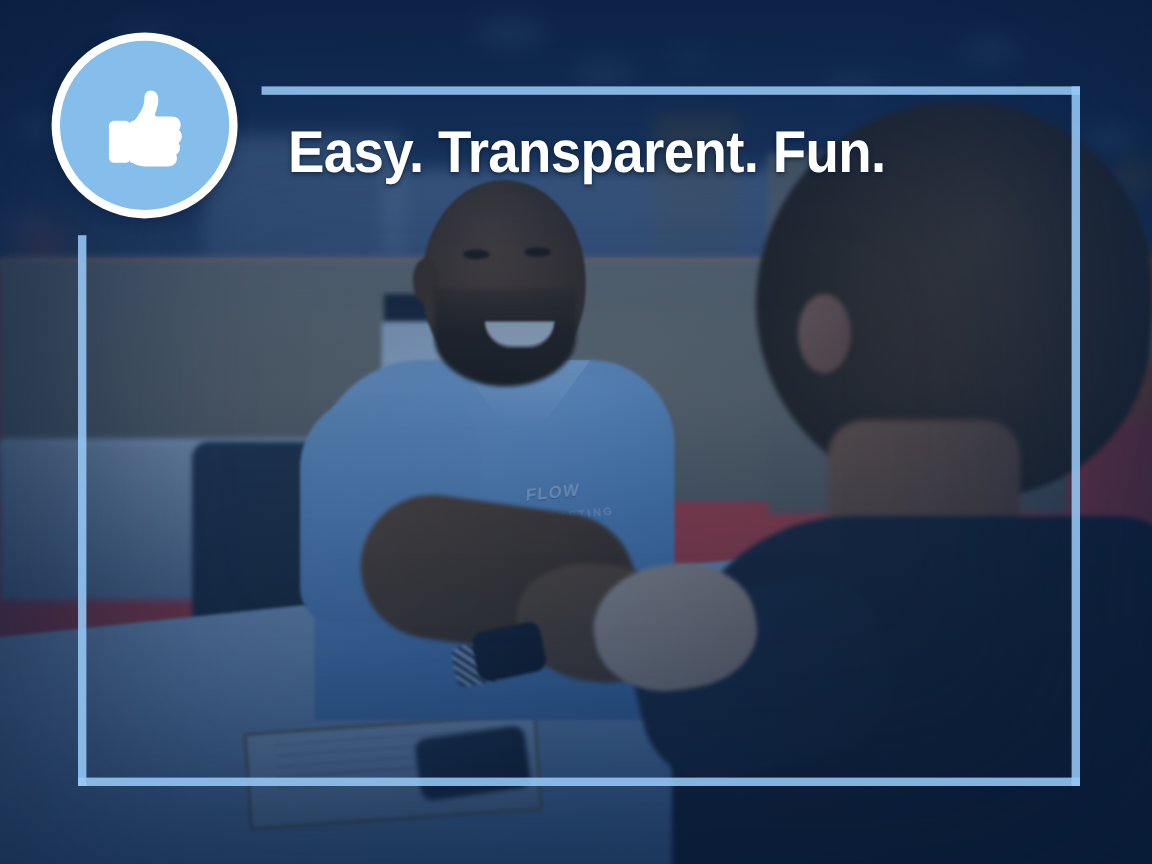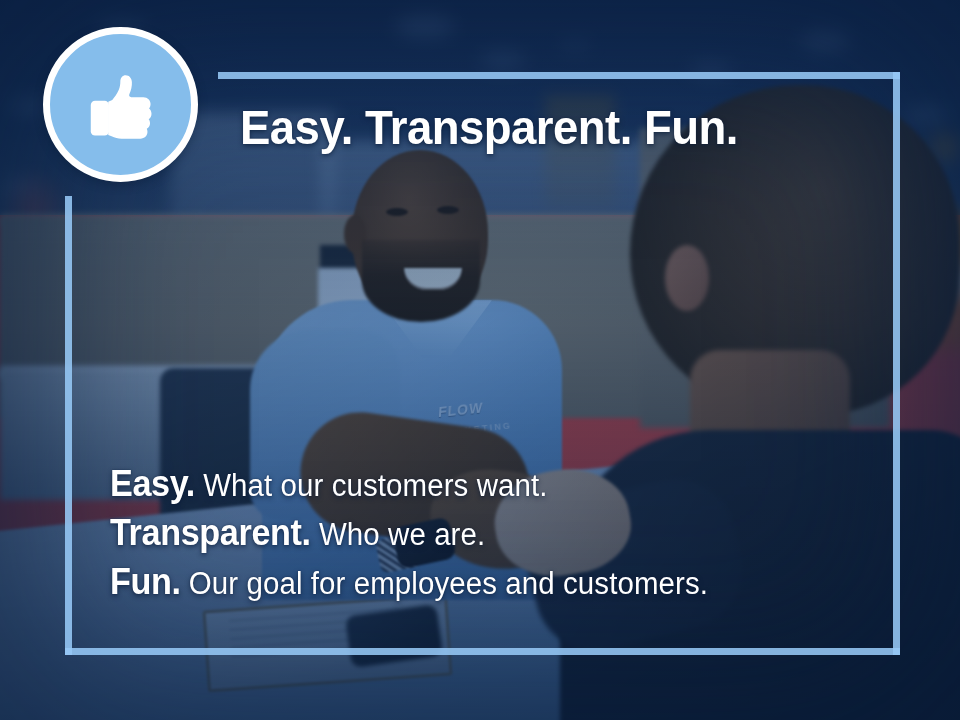--- a/index.html
+++ b/index.html
@@ -484,32 +484,14 @@
     <span>
       <svg viewBox="0 0 64 64" aria-hidden="true">
         <path fill="#ffffff" d="M25.5 27.5c1.6-1.9 3.6-4.6 4.8-7.4 1-2.3 1.2-4.3 1.2-6.3 0-2.6 1.6-4.6 4-4.6 2.6 0 4.4 2.1 4.6 5 .2 3.1-.6 6.2-1.9 9.1-.5 1.1 .2 2.1 1.4 2.1h9.1c3.1 0 5.3 2.2 5.3 5.1 0 1.3-.4 2.4-1.1 3.3 1.1 .9 1.8 2.3 1.8 3.9 0 1.7-.8 3.2-2.1 4.1 .6 .8 1 1.9 1 3 0 1.8-.9 3.3-2.4 4.2 .3 .7 .5 1.4 .5 2.2 0 2.9-2.2 5.1-5.3 5.1H32.4c-2.6 0-5-.6-7.4-1.7l-2.5-1.1V28.9l3-1.4z"></path>
         <rect fill="#ffffff" x="9.5" y="28" width="13.5" height="26" rx="3.2"></rect>
       </svg>
     </span>
   </div>
 
   <div class="headline">Easy. Transparent. Fun.</div>
 
-  <div class="taglines">
-
-    <div class="tag-row">
-      <span class="tag-term">Easy.</span>
-      <span class="tag-desc">What our customers want.</span>
-    </div>
-
-    <div class="tag-row">
-      <span class="tag-term">Transparent.</span>
-      <span class="tag-desc">Who we are.</span>
-    </div>
-
-    <div class="tag-row">
-      <span class="tag-term">Fun.</span>
-      <span class="tag-desc">Our goal for employees and customers.</span>
-    </div>
-
-  </div>
 
 </div>
 
 </body></html>

